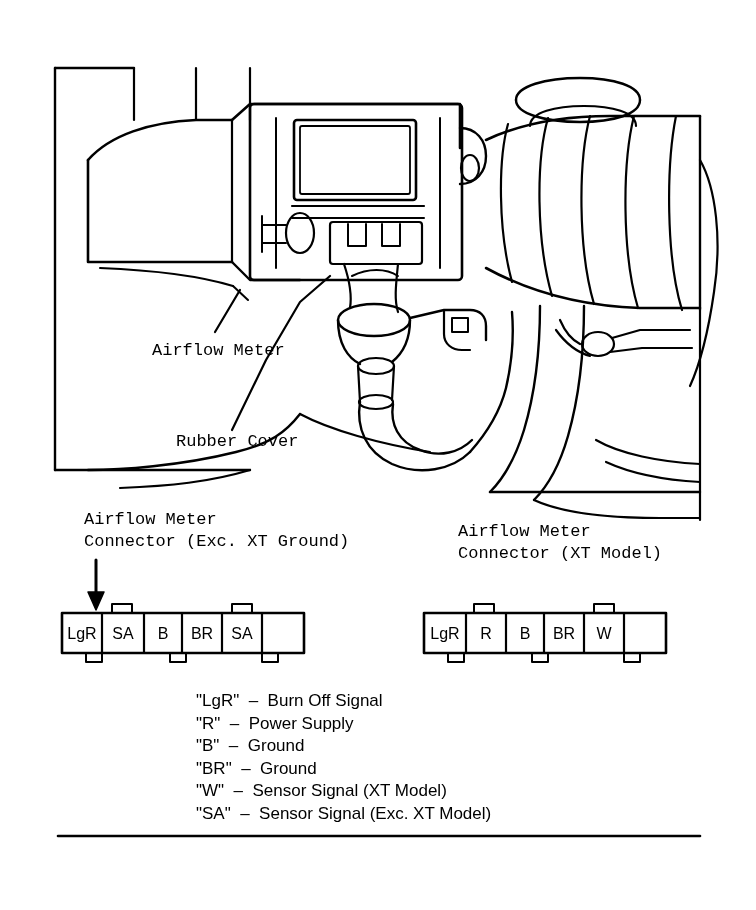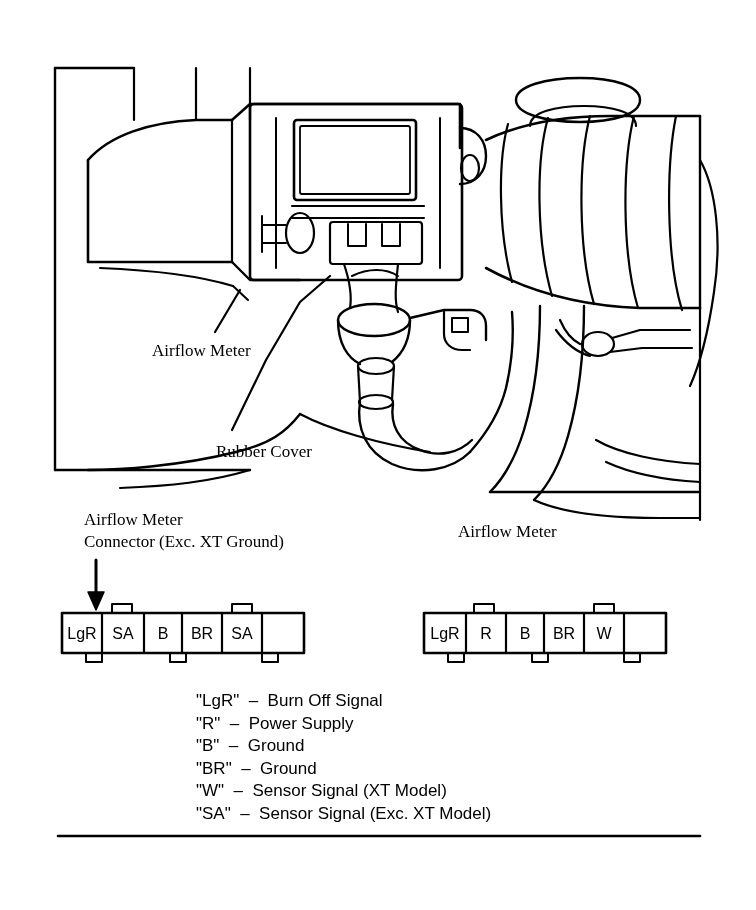--- a/index.html
+++ b/index.html
@@ -18,21 +18,21 @@
     background: #ffffff;
     overflow: hidden;
   }
   #diagram-svg {
     position: absolute;
     left: 0;
     top: 0;
   }
   .lbl {
     position: absolute;
-    font-family: Liberation Serif, serif;
+    font-family: Liberation Mono, monospace;
     font-size: 17px;
     color: #000000;
     white-space: pre;
     line-height: 21px;
     text-align: center;
   }
   .lbl-2line {
     line-height: 22px;
   }
   .legend {
@@ -203,26 +203,27 @@
         <text class="pin-label" x="564" y="639" text-anchor="middle" stroke="none" fill="#000000">BR</text>
         <text class="pin-label" x="604" y="639" text-anchor="middle" stroke="none" fill="#000000">W</text>
       </g>
 
       <path d="M58 836 L700 836" stroke-width="2.6"></path>
     </g>
   </svg>
 
   <div class="lbl" style="left:152px; top:340px;">Airflow Meter</div>
 
-  <div class="lbl" style="left:176px; top:441px;margin-left:40px;">Rubber Cover</div>
+  <div class="lbl" style="left:176px; top:431px;">Rubber Cover</div>
 
   <div class="lbl lbl-2line" style="left:84px; top:509px;">Airflow Meter</div>
   <div class="lbl lbl-2line" style="left:84px; top:531px;">Connector (Exc. XT Ground)</div>
 
   <div class="lbl lbl-2line" style="left:458px; top:521px;">Airflow Meter</div>
+  <div class="lbl lbl-2line" style="left:458px; top:543px;">Connector (XT Model)</div>
 
   <div class="legend">
     <div class="legend-row">"LgR"  –  Burn Off Signal</div>
     <div class="legend-row">"R"  –  Power Supply</div>
     <div class="legend-row">"B"  –  Ground</div>
     <div class="legend-row">"BR"  –  Ground</div>
     <div class="legend-row">"W"  –  Sensor Signal (XT Model)</div>
     <div class="legend-row">"SA"  –  Sensor Signal (Exc. XT Model)</div>
   </div>
 

